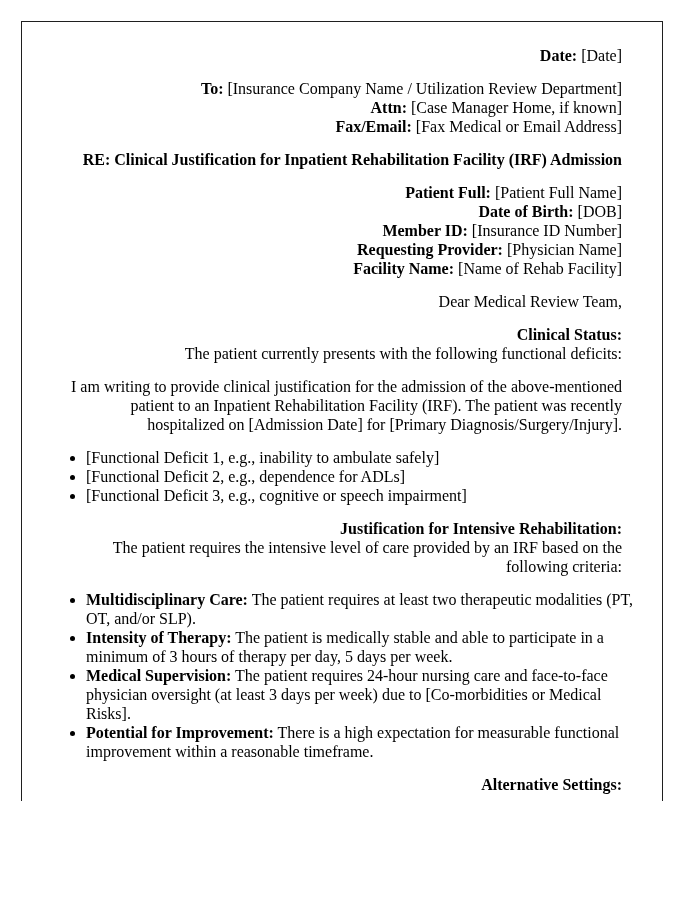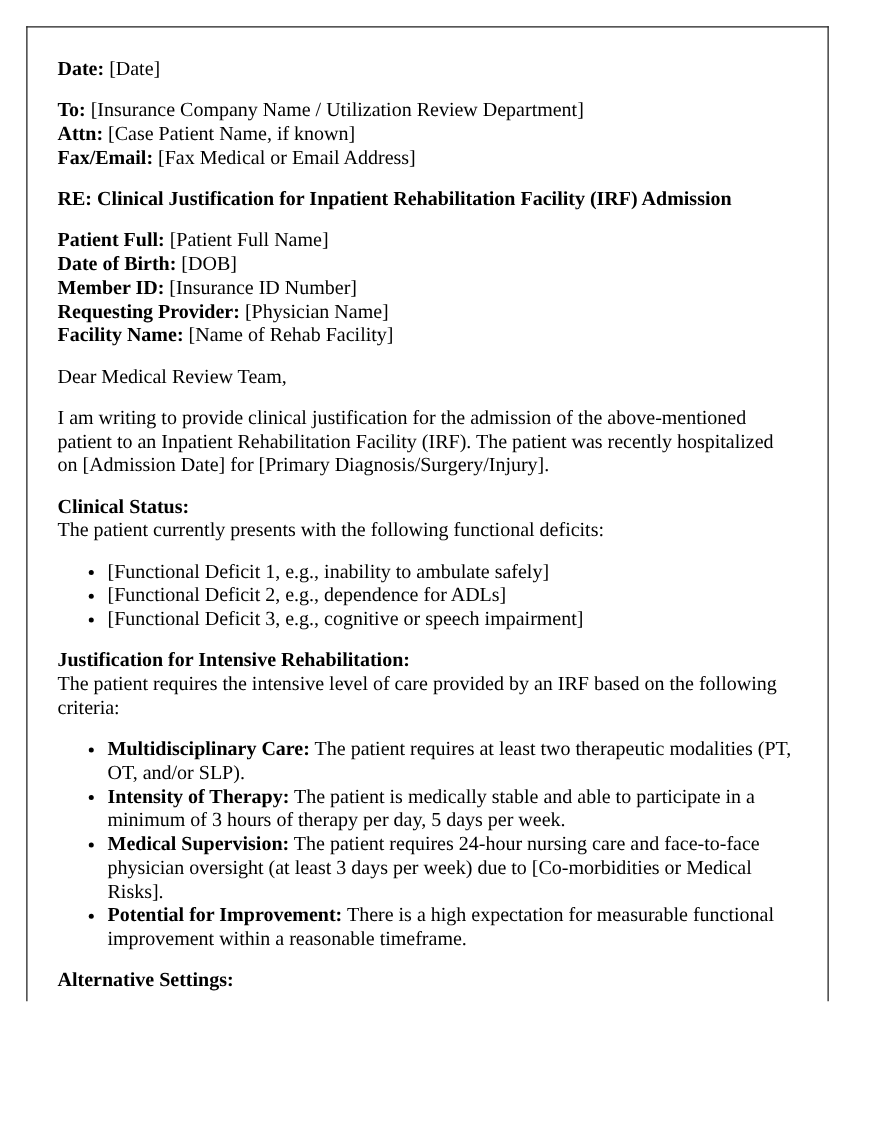--- a/index.html
+++ b/index.html
@@ -24,58 +24,59 @@
     width: 642px;
     height: 780px;
     box-sizing: border-box;
     border: 1px solid #1f1f1f;
     border-bottom: none;
     padding: 10px 28px 0 24px;
     background: #ffffff;
     overflow: visible;
   }
   .page p {
-    margin: 14px 0;
+    margin: 14px 12px;
+    text-align: right;
   }
   .page ul {
     margin: 14px 0;
     padding-left: 40px;
     list-style-type: disc;
   }
   .page li {
     margin: 0;
     padding: 0;
   }
   b { font-weight: bold; }
 </style>
 </head>
 <body>
 
 <div class="page">
 
   <p><b>Date:</b> <span>[Date]</span></p>
 
   <p><b>To:</b> <span>[Insurance Company Name / Utilization Review Department]</span><br>
-    <b>Attn:</b> <span>[Case Patient Name, if known]</span><br>
+    <b>Attn:</b> <span>[Case Manager Home, if known]</span><br>
     <b>Fax/Email:</b> <span>[Fax Medical or Email Address]</span></p>
 
   <p><b>RE: Clinical Justification for Inpatient Rehabilitation Facility (IRF) Admission</b></p>
 
   <p><b>Patient Full:</b> <span>[Patient Full Name]</span><br>
     <b>Date of Birth:</b> <span>[DOB]</span><br>
     <b>Member ID:</b> <span>[Insurance ID Number]</span><br>
     <b>Requesting Provider:</b> <span>[Physician Name]</span><br>
     <b>Facility Name:</b> <span>[Name of Rehab Facility]</span></p>
 
   <p>Dear Medical Review Team,</p>
 
-  <p>I am writing to provide clinical justification for the admission of the above-mentioned patient to an Inpatient Rehabilitation Facility (IRF). The patient was recently hospitalized on [Admission Date] for [Primary Diagnosis/Surgery/Injury].</p>
-
   <p><b>Clinical Status:</b><br>
     <span>The patient currently presents with the following functional deficits:</span></p>
+
+  <p>I am writing to provide clinical justification for the admission of the above-mentioned patient to an Inpatient Rehabilitation Facility (IRF). The patient was recently hospitalized on [Admission Date] for [Primary Diagnosis/Surgery/Injury].</p>
 
   <ul>
     <li>[Functional Deficit 1, e.g., inability to ambulate safely]</li>
     <li>[Functional Deficit 2, e.g., dependence for ADLs]</li>
     <li>[Functional Deficit 3, e.g., cognitive or speech impairment]</li>
   </ul>
 
   <p><b>Justification for Intensive Rehabilitation:</b><br>
     <span>The patient requires the intensive level of care provided by an IRF based on the following criteria:</span></p>
 

